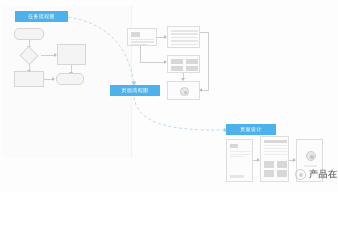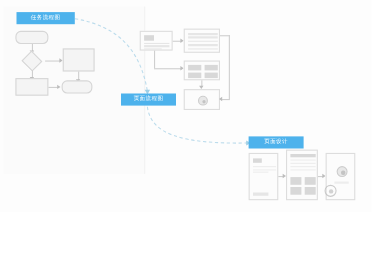--- a/index.html
+++ b/index.html
@@ -229,15 +229,16 @@
     <div class="card" style="left:296px;top:139px;width:27px;height:43px;">
       <div class="circle" style="left:9px;top:11px;width:10px;height:10px;">
         <div class="circle-dot" style="left:3px;top:3px;width:3.5px;height:3.5px;"></div>
       </div>
       <div class="blk pale" style="left:7px;top:25px;width:13px;height:1.6px;"></div>
     </div>
   </div>
 
   <div class="watermark" style="left:295px;top:168px;">
     <div class="wm-logo"></div>
+    <div class="wm-text">产品在</div>
   </div>
 
 </div>
 
 </body></html>

